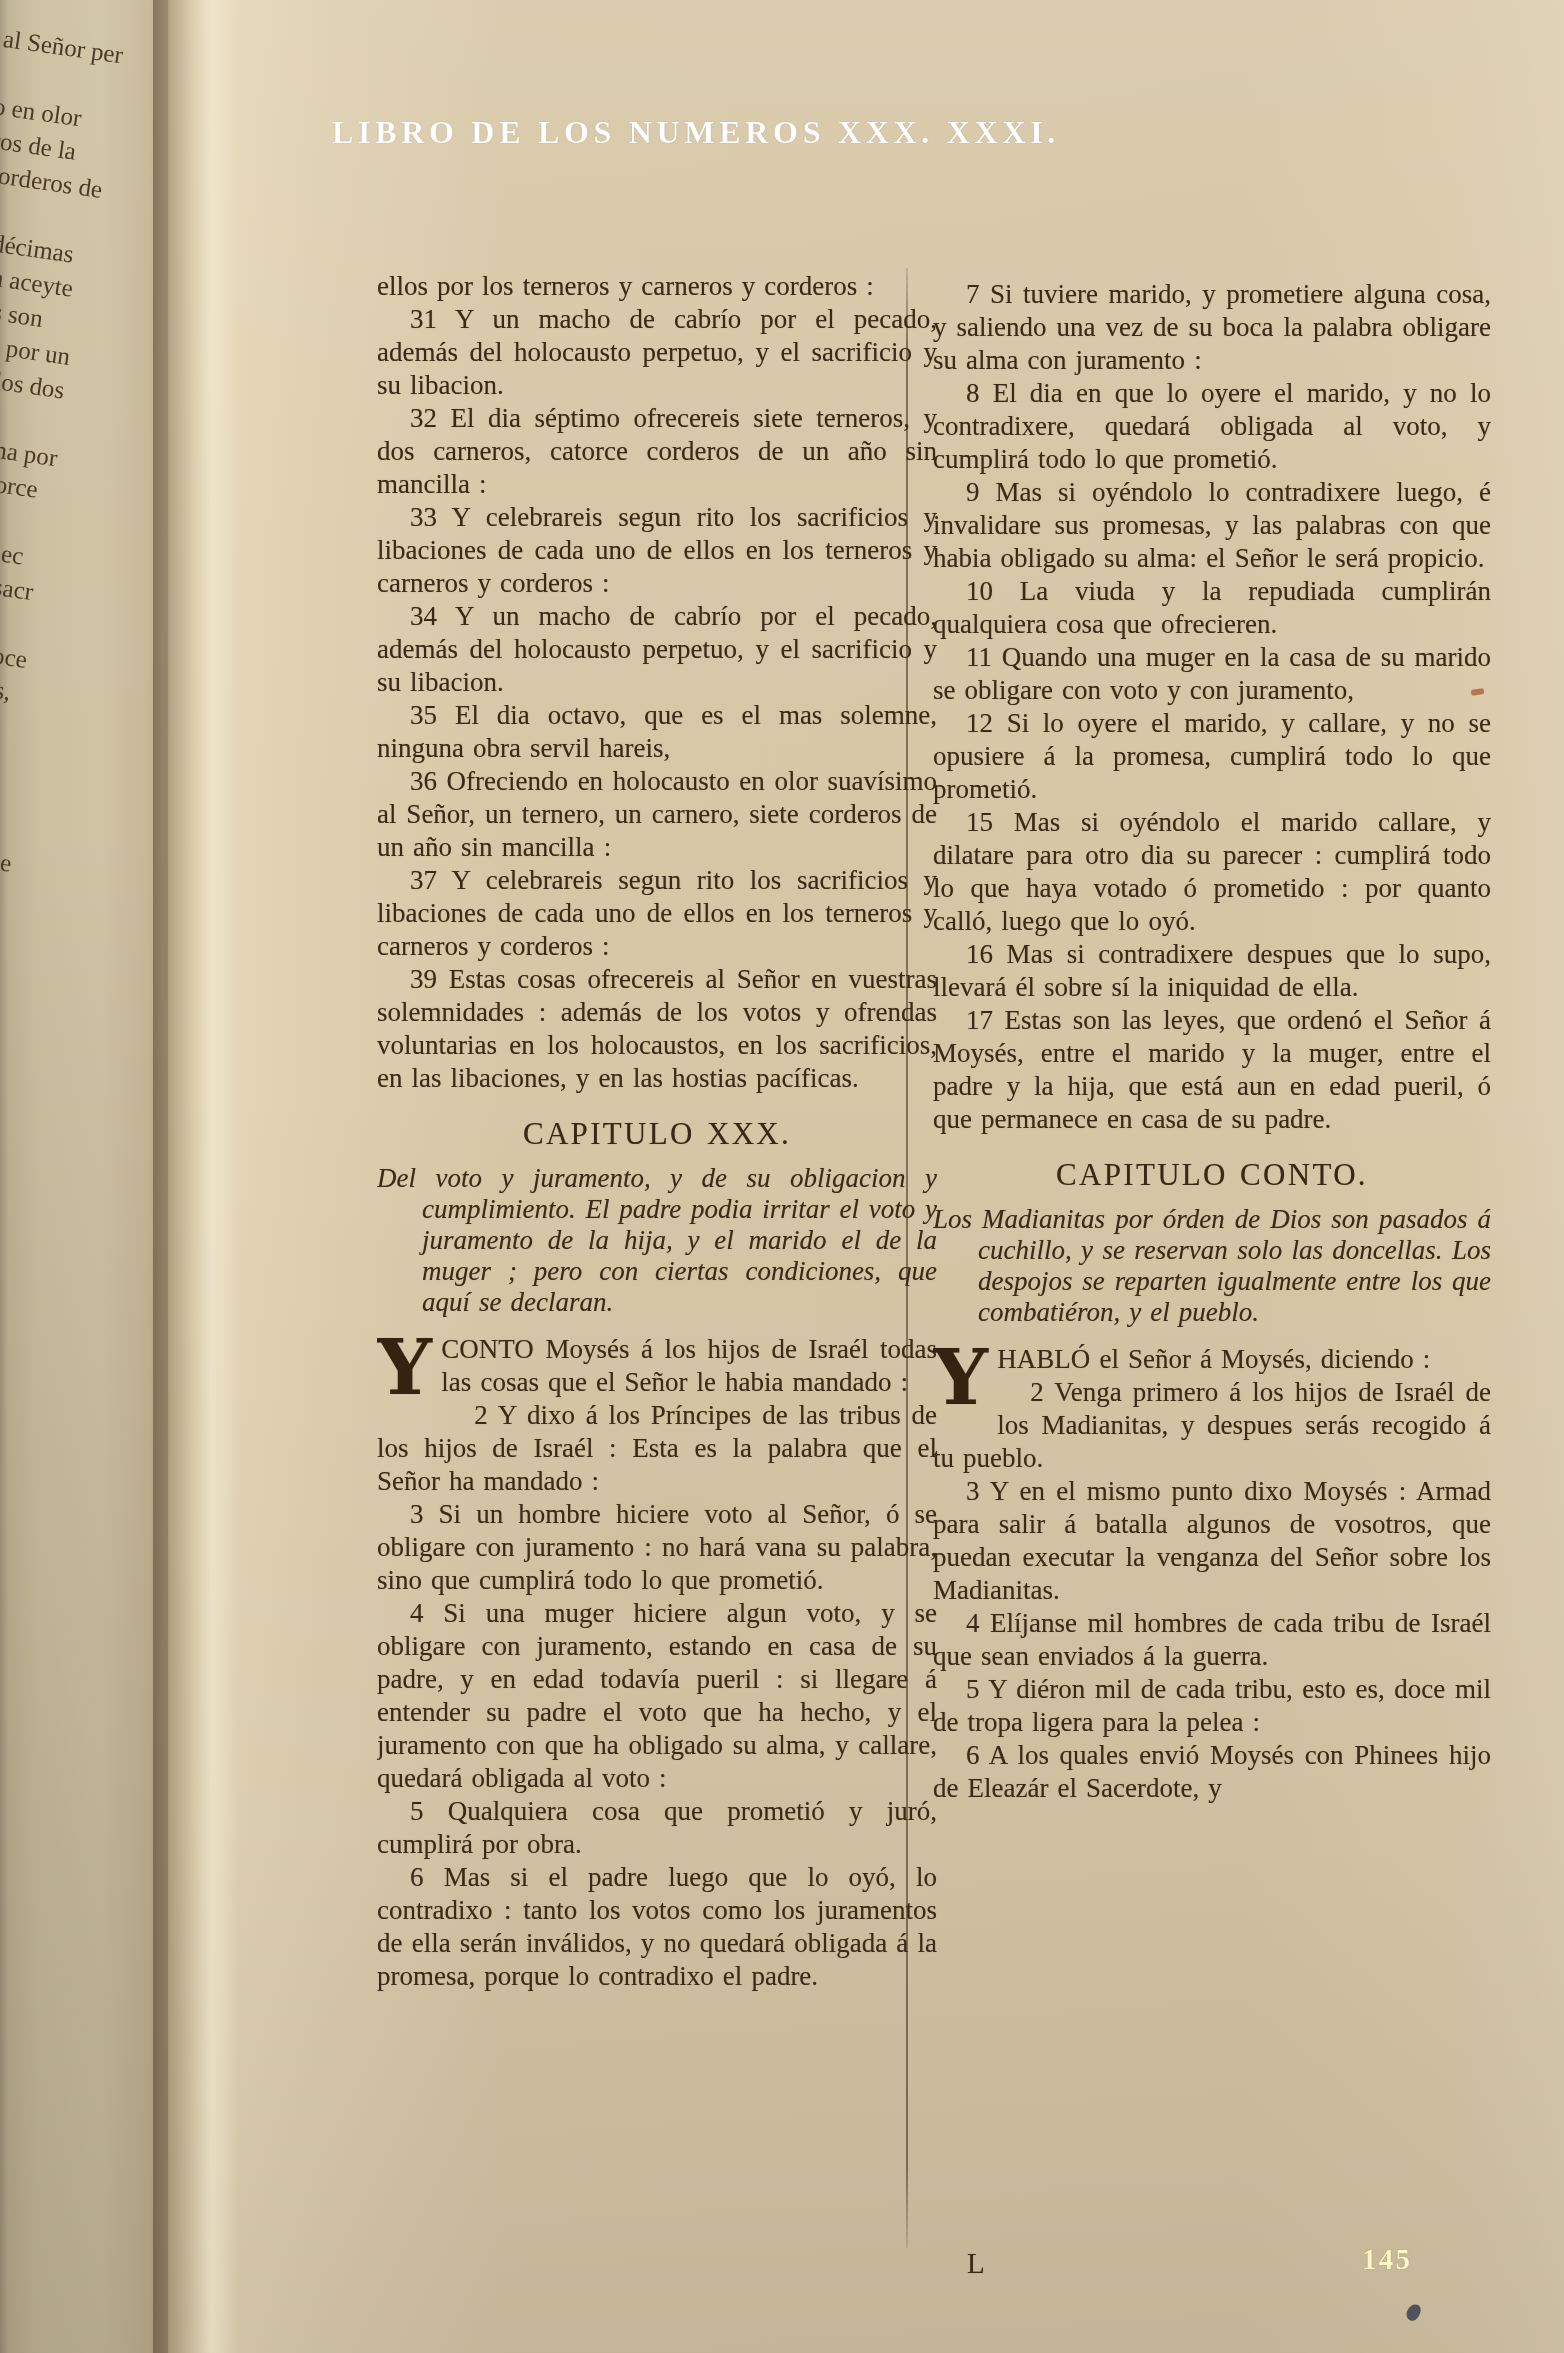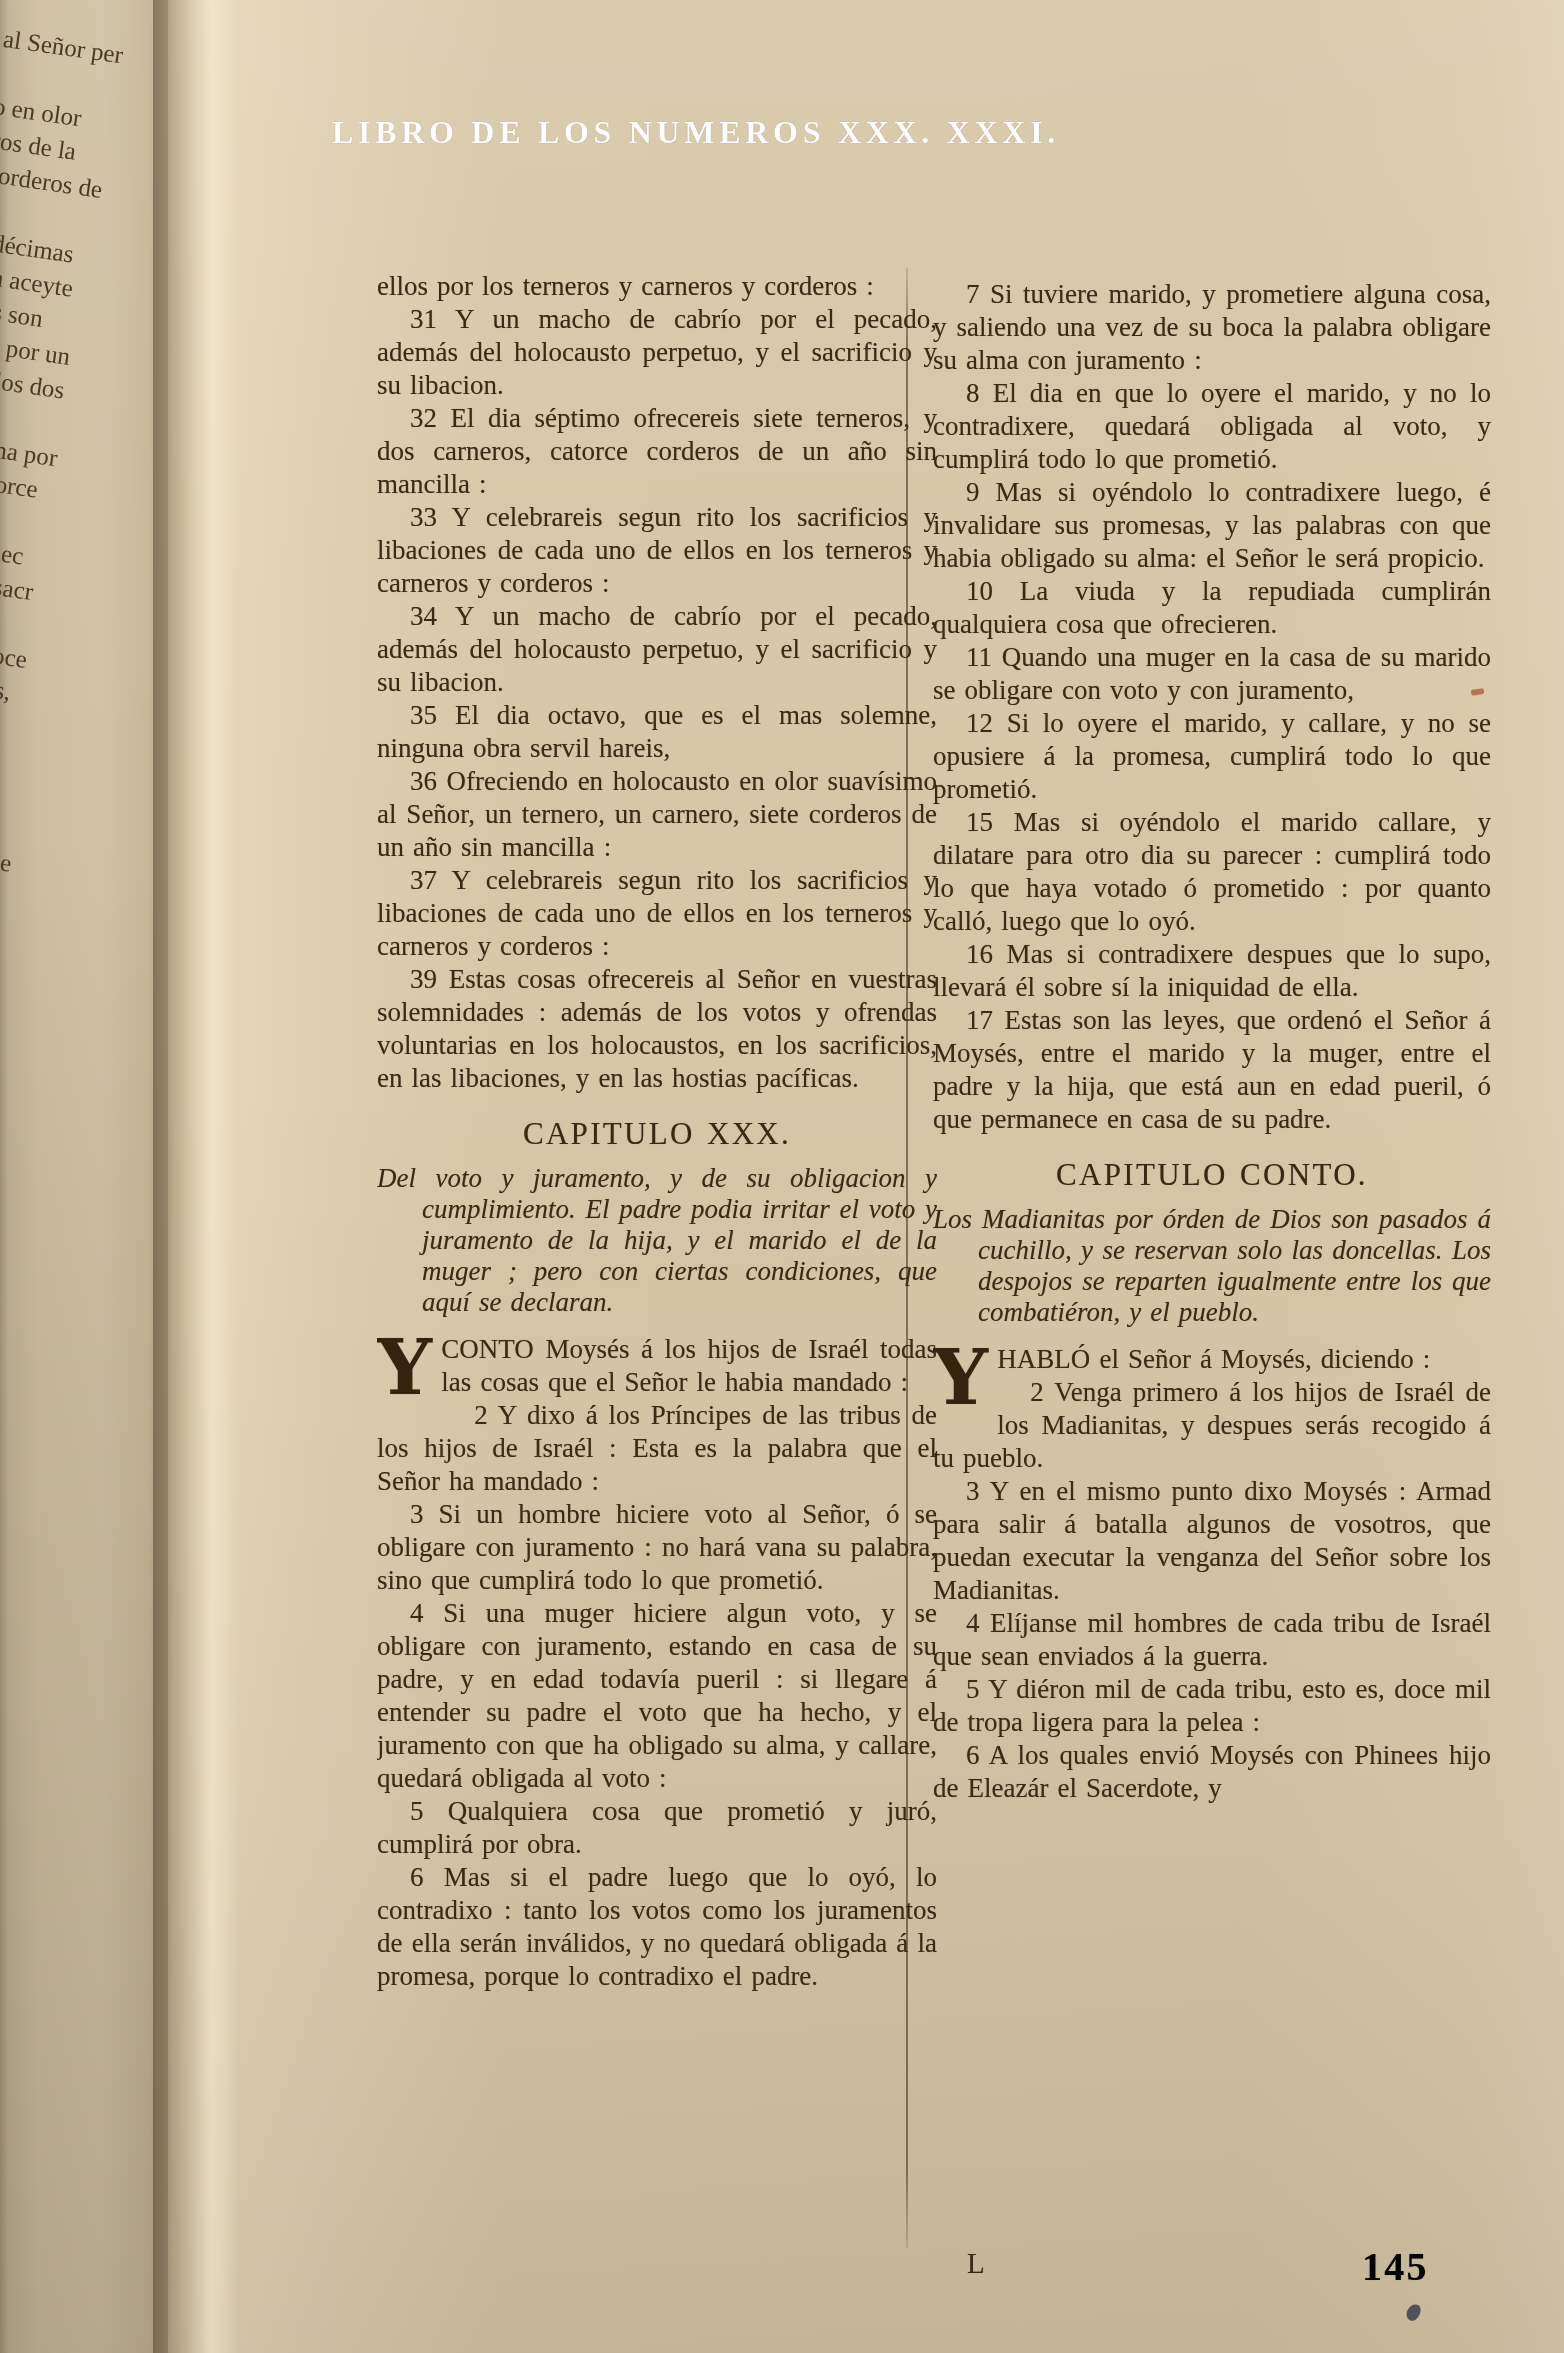--- a/index.html
+++ b/index.html
@@ -47,22 +47,22 @@
   .dropcap-para{text-indent:0;}
   .dropcap{float:left;font-family:"DejaVu Serif", serif;font-weight:700;
     font-size:77px;line-height:59px;height:63px;margin:4.7px 9.4px 0 0;color:#33230f;}
 
   #column-rule{position:absolute;left:906px;top:268px;width:2.3px;height:1980px;
     background:linear-gradient(180deg, rgba(60,40,20,0.15), rgba(60,40,20,0.55) 4%, rgba(60,40,20,0.55) 96%, rgba(60,40,20,0.12));}
 
   
   #sig-mark{position:absolute;left:967px;top:2247px;font-size:29px;color:#3a2a18;
     text-shadow:0 0 0.8px rgba(60,42,22,0.4);}
-  #page-num{position:absolute;left:1362px;top:2243px;font-size:40px;font-weight:700;
-    letter-spacing:2.3px;color:#000000;text-shadow:0 0 0.8px rgba(48,36,26,0.5);}
+  #page-num{position:absolute;left:1362px;top:2243px;font-size:29px;font-weight:700;
+    letter-spacing:2.3px;color:#fef9c3;text-shadow:0 0 0.8px rgba(48,36,26,0.5);}
   #ink-blot{position:absolute;left:1407px;top:2304px;width:13.3px;height:17px;
     background:#3c4050;border-radius:60% 40% 55% 45%;transform:rotate(18deg);opacity:0.85;}
   #red-speck{position:absolute;left:1471px;top:689px;width:12.5px;height:5.5px;
     background:rgba(165,70,35,0.65);border-radius:2.3px;transform:rotate(-8deg);}
   #stain-soft{position:absolute;left:579px;top:1471px;width:203px;height:156px;
     background:radial-gradient(ellipse at center, rgba(140,110,60,0.06), rgba(140,110,60,0) 70%);}
 </style>
 </head>
 <body>
 

